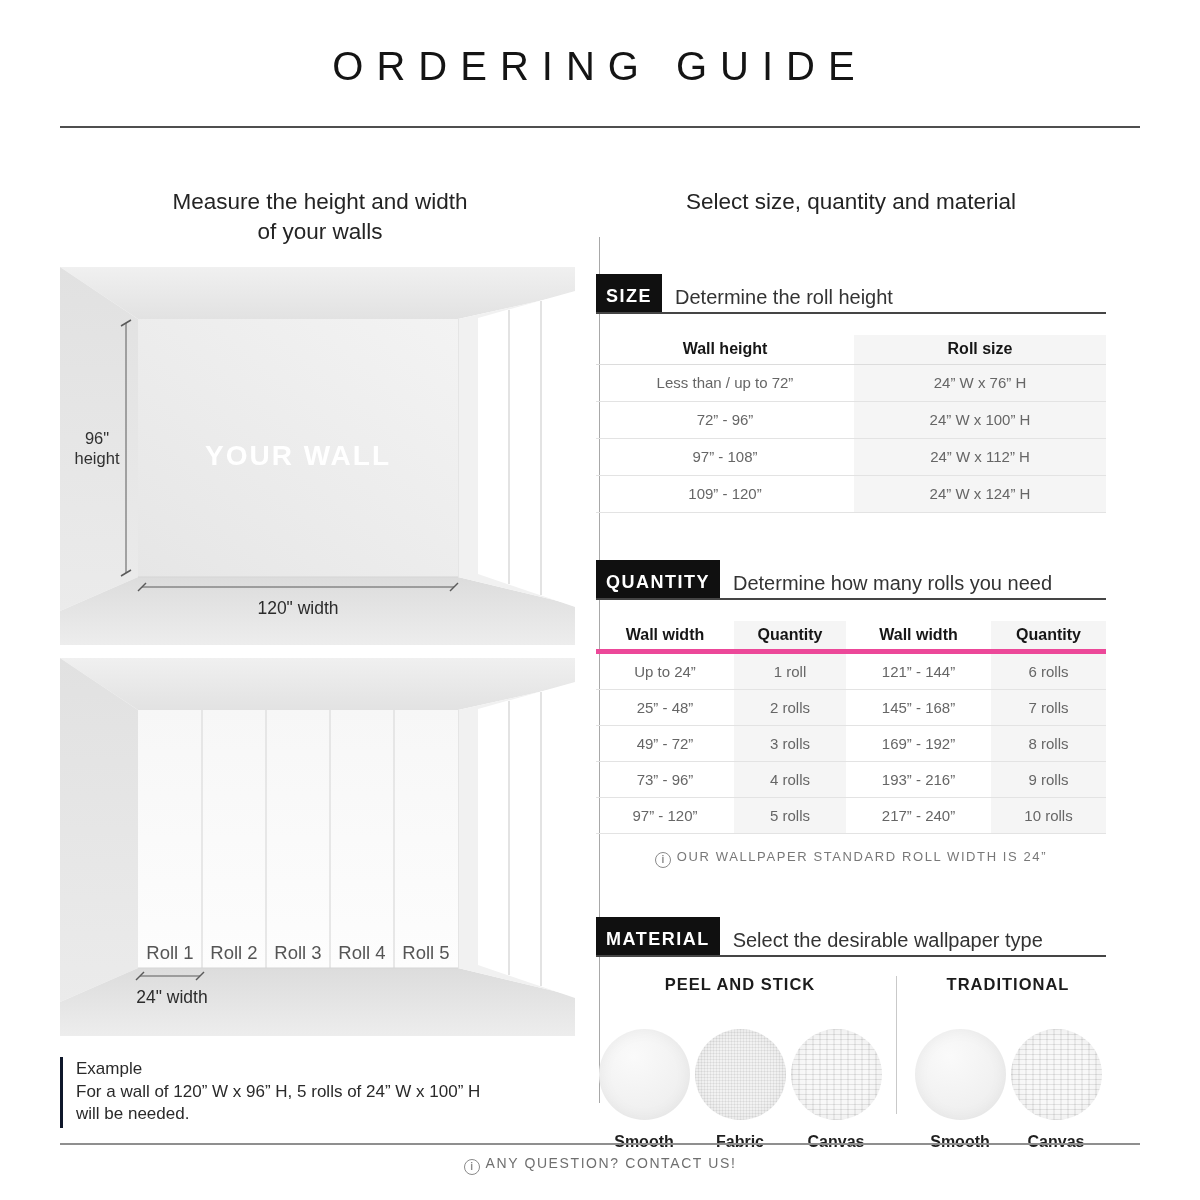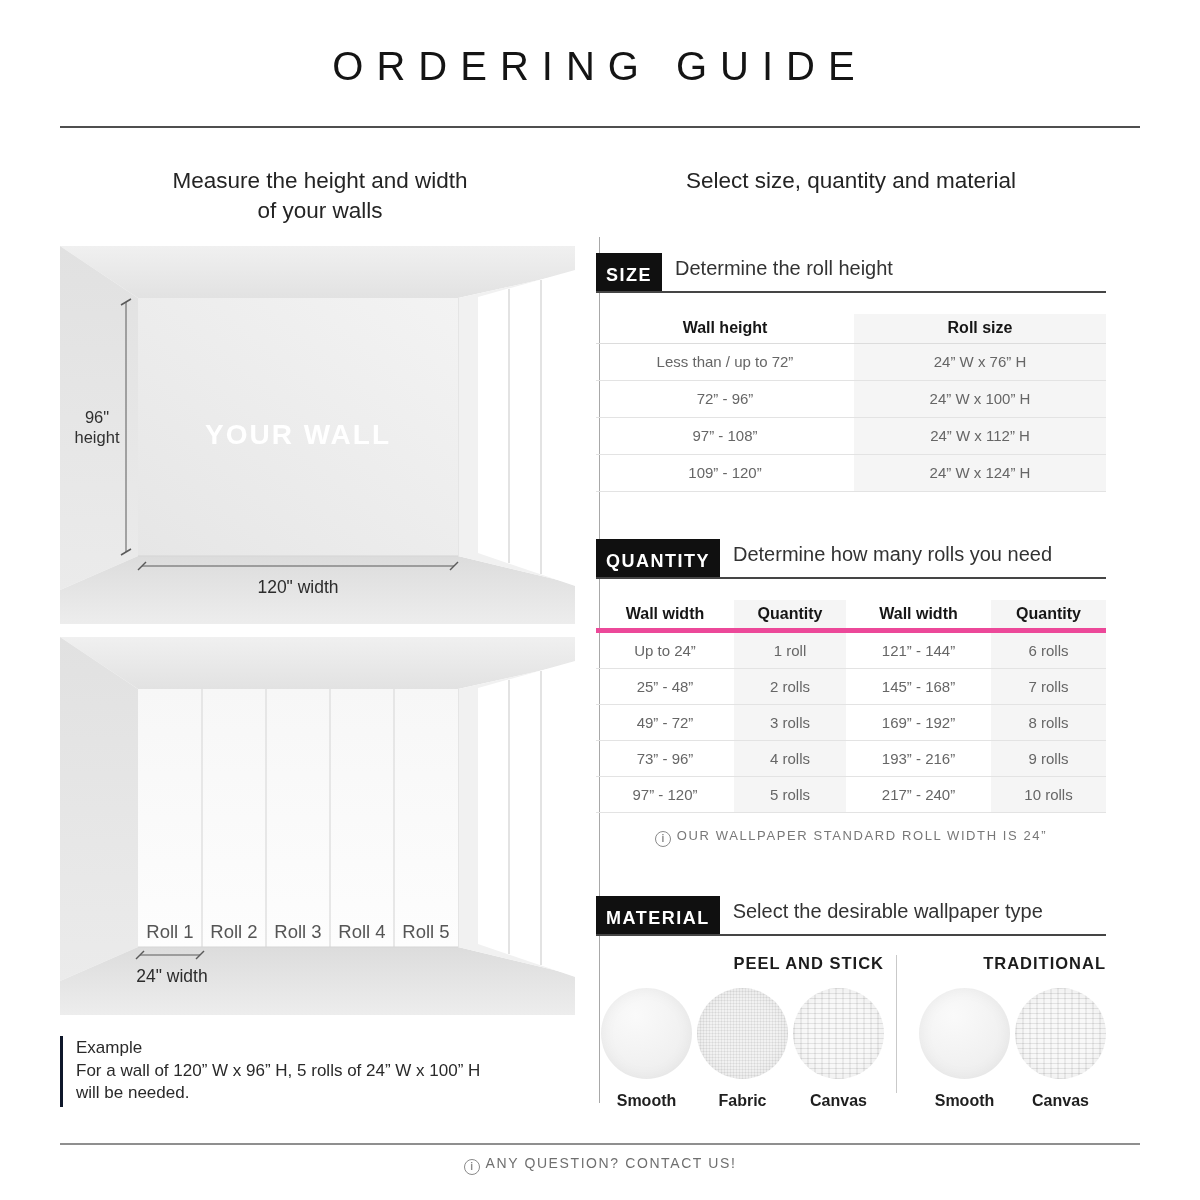--- a/index.html
+++ b/index.html
@@ -10,37 +10,37 @@
   .page-title{margin:0;padding-top:44px;text-align:center;font-size:40px;font-weight:500;
               letter-spacing:13px;color:#141414;}
   .title-rule{position:absolute;left:60px;top:126px;width:1080px;height:0;
               border-top:2px solid #4f4f4f;}
 
   
   .left-col{position:absolute;left:60px;top:150px;width:520px;}
   .right-col{position:absolute;left:596px;top:150px;width:510px;}
   .col-divider{position:absolute;left:599px;top:237px;width:1px;height:866px;background:#a8a8a8;}
 
-  .col-heading{margin:16px 0 0;text-align:center;font-size:22.5px;line-height:1.32;
+  .col-heading{margin:37px 0 0;text-align:center;font-size:22.5px;line-height:1.32;
                color:#242424;font-weight:400;}
 
   
   .room-svg{display:block;margin-top:21px;}
   .room-svg.second{margin-top:13px;}
   svg text{font-family:"Liberation Sans", sans-serif;}
 
   
   .example{margin-top:21px;border-left:3px solid #0f172a;padding:1px 0 2px 13px;
            font-size:17px;line-height:1.32;color:#2a2a2a;}
 
   
   .tag-row{display:flex;align-items:flex-end;border-bottom:2px solid #454545;padding-bottom:0;}
   .tag{display:inline-block;background:#101010;color:#fff;font-size:18px;font-weight:700;
        letter-spacing:1.5px;padding:12px 10px 5px;}
-  .tag-subtitle{font-size:20px;color:#333;margin-left:13px;padding-bottom:11px;}
+  .tag-subtitle{font-size:20px;color:#333;margin-left:13px;padding-bottom:3px;}
 
   .size-section .tag-row{margin-top:57px;}
   .quantity-section .tag-row{margin-top:47px;}
   .material-section .tag-row{margin-top:49px;}
 
   
   .s-table{margin-top:21px;}
   .s-row{display:flex;border-bottom:1px solid #e3e3e3;align-items:center;}
   .s-head{height:29px;font-weight:700;font-size:16px;color:#161616;border-bottom:1px solid #dcdcdc;}
   .s-row:not(.s-head){height:36px;font-size:15px;color:#666;}
@@ -59,21 +59,21 @@
   .q-c1{width:138px;} .q-c2{width:112px;} .q-c3{width:145px;} .q-c4{width:115px;}
 
   .roll-note{margin-top:15px;text-align:center;font-size:13px;letter-spacing:1.6px;
              color:#787878;}
   .info-icon{display:inline-block;width:14px;height:14px;border:1px solid #8a8a8a;border-radius:50%;
              font-size:10px;line-height:14px;text-align:center;letter-spacing:0;color:#8a8a8a;
              font-style:normal;margin-right:6px;vertical-align:-2px;font-weight:600;}
 
   
   .mat-groups{display:flex;margin-top:15px;align-items:flex-start;}
-  .mat-group{display:flex;flex-direction:column;align-items:flex-end;}
+  .mat-group{display:flex;flex-direction:column;align-items:center;gap:20px;}
   .mat-group.g1{width:288px;}
   .mat-group.g2{width:196px;margin-left:auto;}
   .mat-divider{width:1px;background:#c9c9c9;height:138px;margin:4px 0 0 12px;}
   .mat-name{font-size:16.5px;font-weight:600;letter-spacing:1px;color:#1c1c1c;margin:3px 0 15px;}
   .swatches{display:flex;gap:5px;}
   .swatch{display:flex;flex-direction:column;align-items:center;}
   .circle{width:91px;height:91px;border-radius:50%;box-shadow:inset 0 0 16px rgba(0,0,0,0.05);}
   .circle.smooth{background:radial-gradient(circle at 38% 30%, #fafafa 0%, #eeeeee 78%);}
   .circle.fabric{background-color:#f2f2f2;
     background-image:repeating-linear-gradient(0deg, rgba(0,0,0,0.055) 0 1px, transparent 1px 3px),

